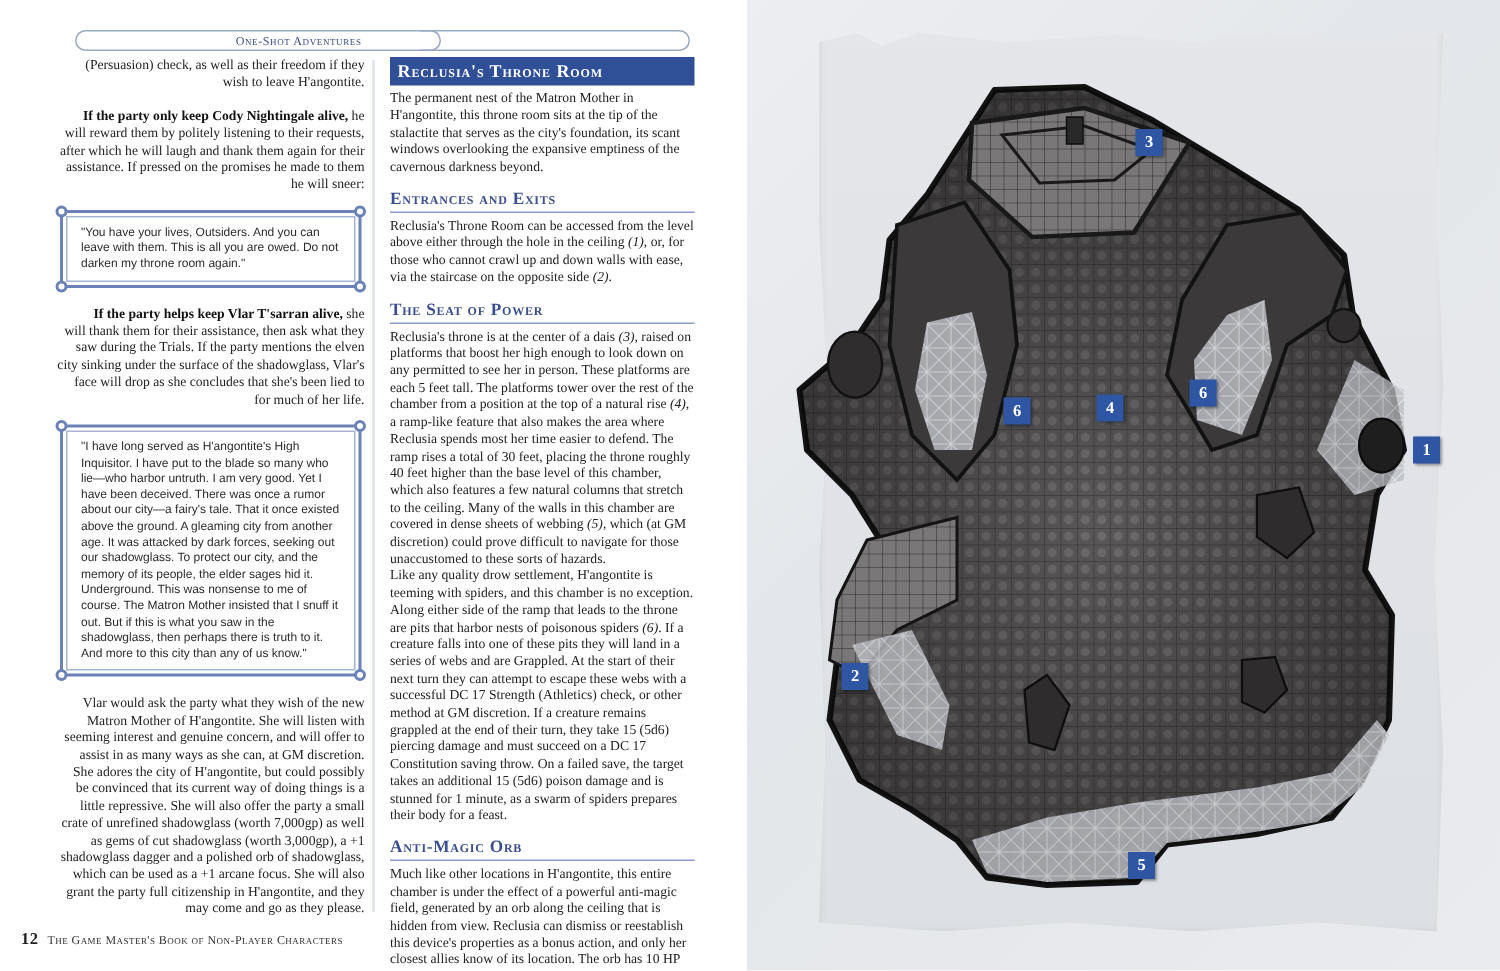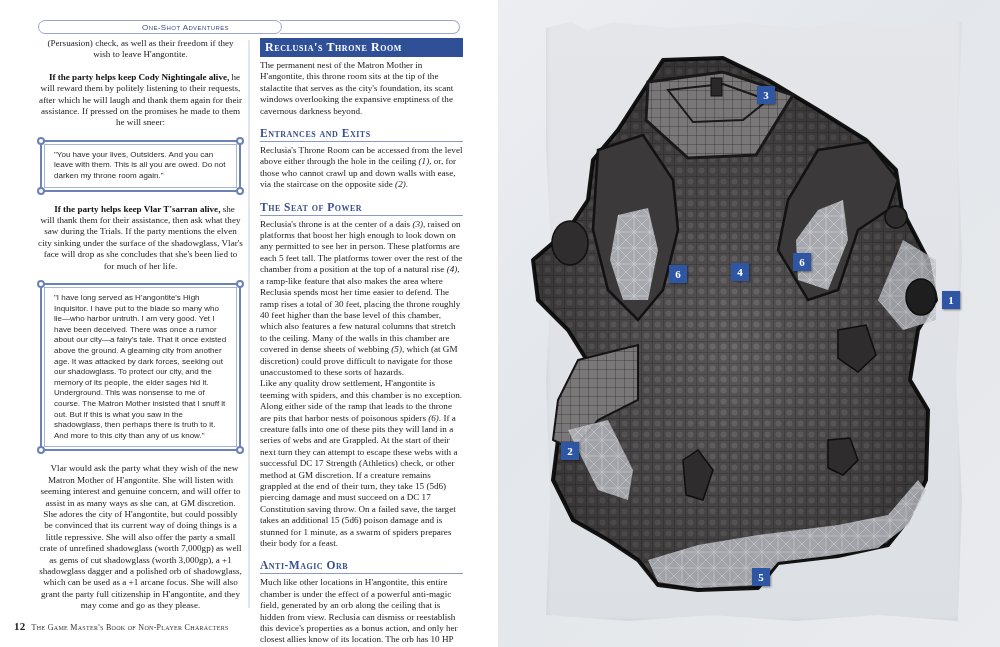--- a/index.html
+++ b/index.html
@@ -3,37 +3,37 @@
   <meta charset="utf-8">
   <style>
     * { box-sizing: border-box; margin: 0; padding: 0; }
     html, body { width: 1000px; height: 647px; overflow: hidden; background: #ffffff; }
     body { position: relative; font-family: "DejaVu Serif", "Liberation Serif", serif; color: #1d1d1d; }
 
     
     .text-page { position: absolute; left: 0; top: 0; width: 498px; height: 647px; background: #ffffff; }
 
     .running-header {
-      position: absolute; left: 38px; top: 20px; width: 244px; height: 14px;
+      position: absolute; left: 50px; top: 20px; width: 244px; height: 14px;
       border: 1px solid #9aa8c6; border-radius: 7px;
-      font-family: Liberation Sans, sans-serif; font-size: 8px; letter-spacing: 0.4px;
+      font-family: Liberation Serif, serif; font-size: 8px; letter-spacing: 0.4px;
       color: #3a4f86; text-align: right; padding-right: 52px; line-height: 13px;
       font-variant: small-caps;
     }
     .running-header-cont {
       position: absolute; left: 280px; top: 20px; width: 180px; height: 14px;
       border: 1px solid #9aa8c6; border-left: none; border-radius: 0 7px 7px 0;
     }
 
     .col { position: absolute; top: 38px; font-family: "Liberation Serif", serif; font-size: 9.1px; line-height: 11.4px; color: #222; }
     .col-left { left: 38px; width: 205px; }
     .col-right { left: 258px; width: 205px; padding-left: 2px; }
     .col-divider { position: absolute; left: 248px; top: 40px; width: 2px; height: 568px; background: #e2e6ef; }
 
-    .para { margin-bottom: 11px; text-align: center; }
+    .para { margin-bottom: 11px; text-align: right; }
     .para.indent { text-indent: 8px; }
     .para b { font-weight: bold; color: #111; }
 
     .quote-box {
       position: relative; margin: 2px 2px 12px 2px; padding: 8px 10px 8px 12px;
       border: 2px solid #6b82b7; outline: 1px solid #a6b4d4; outline-offset: -5px;
       border-radius: 3px; background: #ffffff;
       font-family: "Liberation Sans", sans-serif; font-size: 8px; line-height: 10.6px; color: #2b2b2b;
     }
     .quote-box .corner { position: absolute; width: 8px; height: 8px; border: 2px solid #6b82b7; background: #fff; border-radius: 50%; }
@@ -85,21 +85,21 @@
 <div class="text-page">
   <div class="running-header">One-Shot Adventures</div>
   <div class="running-header-cont"></div>
 
   <div class="col-divider"></div>
 
   <div class="col col-left">
     <p class="para">(Persuasion) check, as well as their freedom if they wish to leave H'angontite.</p>
 
     <p class="para indent">
-      <b>If the party helps keep Cody Nightingale alive,</b><span> he will reward them by politely listening to their requests, after which he will laugh and thank them again for their assistance. If pressed on the promises he made to them he will sneer:</span>
+      <b>If the party only keep Cody Nightingale alive,</b><span> he will reward them by politely listening to their requests, after which he will laugh and thank them again for their assistance. If pressed on the promises he made to them he will sneer:</span>
     </p>
 
     <div class="quote-box">
       <span class="corner tl"></span>
       <span class="corner tr"></span>
       <span class="corner bl"></span>
       <span class="corner br"></span>
       <p>"You have your lives, Outsiders. And you can leave with them. This is all you are owed. Do not darken my throne room again."</p>
     </div>
 

